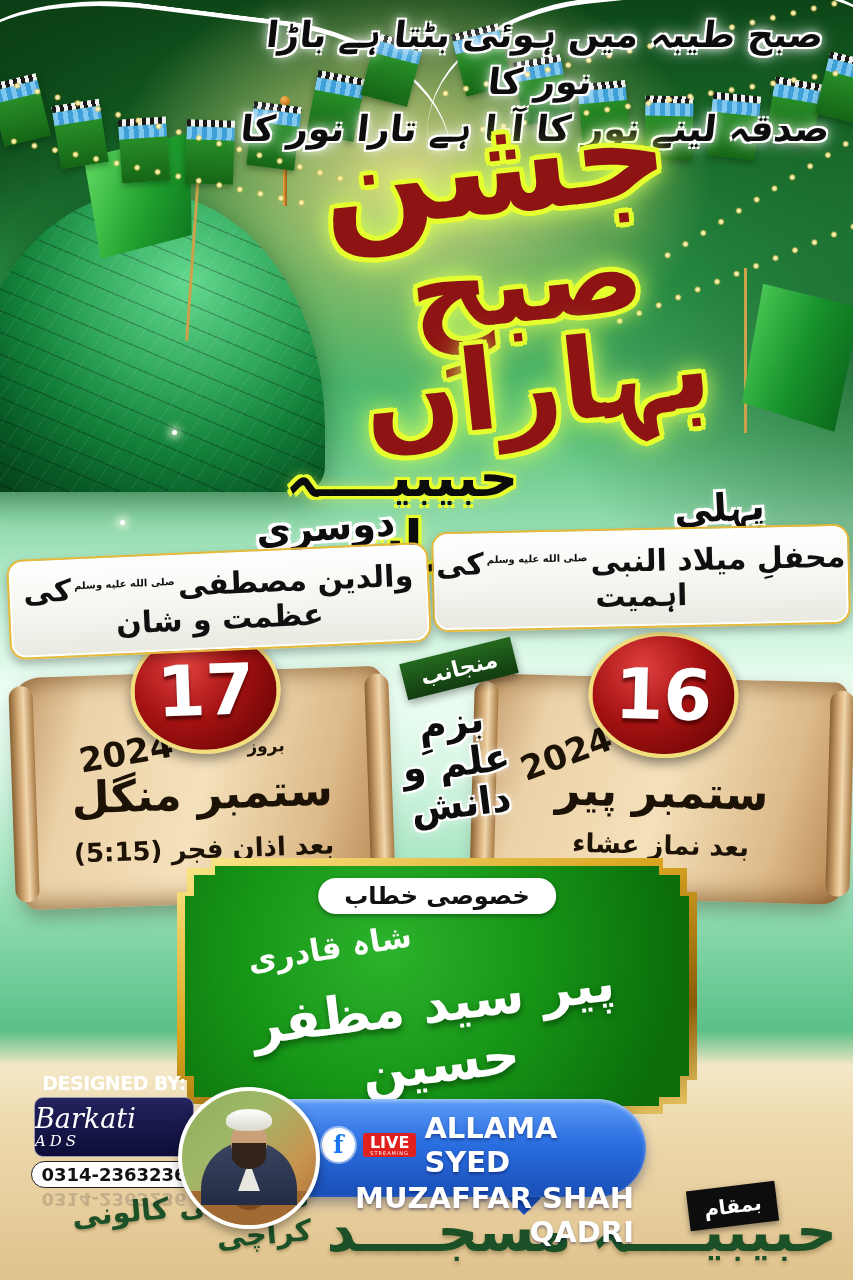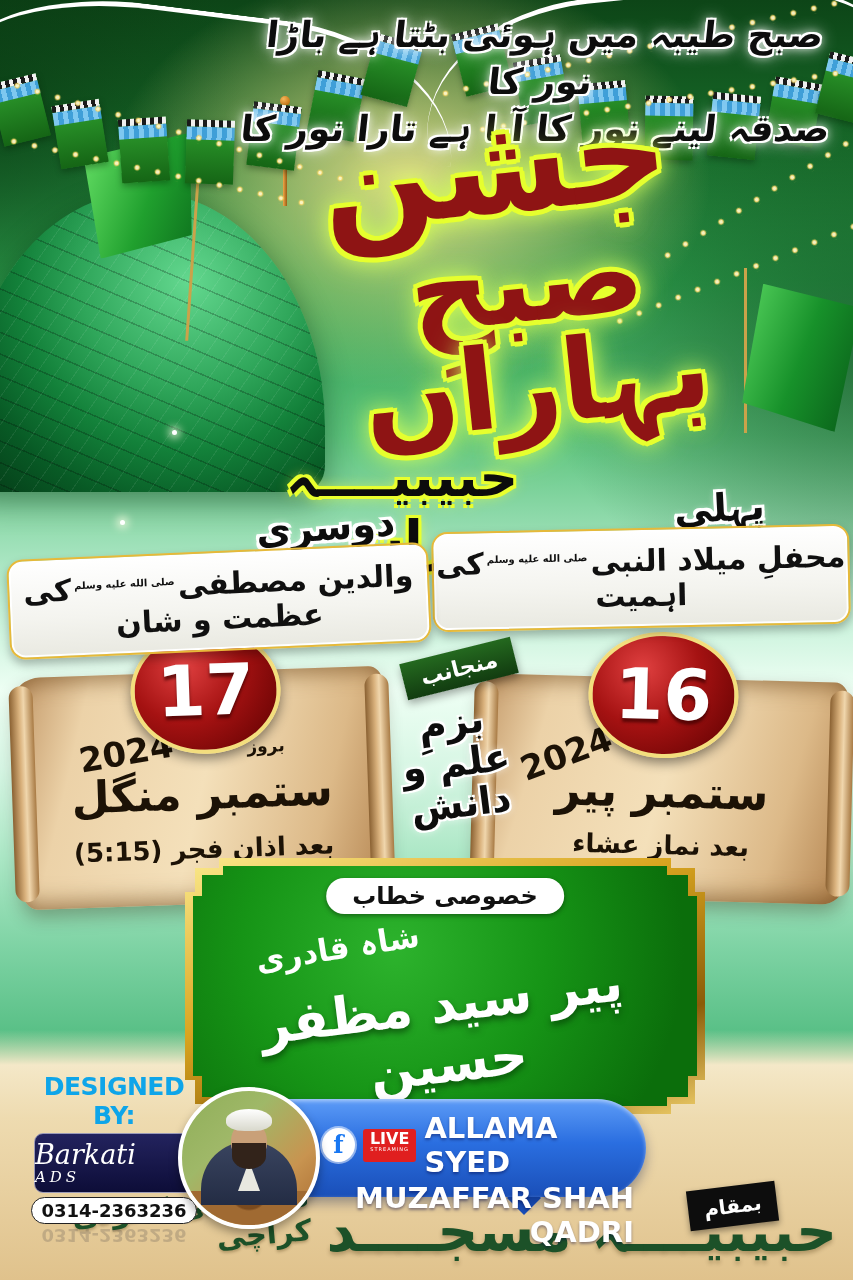--- a/index.html
+++ b/index.html
@@ -116,21 +116,21 @@
     font-size:26px;font-weight:bold;color:#1c1206;}
   .scroll17 .scr-time{top:162px;}
   
   .org-tag{position:absolute;left:402px;top:650px;z-index:5;transform:rotate(-14deg);
     background:linear-gradient(180deg,#24691f,#123c10);color:#fff;font-size:22px;font-weight:bold;
     padding:6px 18px;box-shadow:0 4px 8px rgba(0,0,0,.35);}
   .org-name{position:absolute;left:376px;top:702px;width:160px;z-index:5;text-align:center;
     transform:rotate(-7deg);font-size:38px;font-weight:bold;color:#0d0d0d;line-height:1.08;
     text-shadow:-2px -2px 0 #fff,2px -2px 0 #fff,-2px 2px 0 #fff,2px 2px 0 #fff,0 0 10px #fff;}
   
-  .gbanner-out{position:absolute;left:185px;top:858px;width:520px;height:256px;z-index:5;
+  .gbanner-out{position:absolute;left:177px;top:858px;width:520px;height:256px;z-index:5;
     background:linear-gradient(160deg,#fbe98c,#d9a520 40%,#8a5c08 75%,#f0cf6a);
     clip-path:polygon(0 34px,10px 34px,10px 10px,34px 10px,34px 0,
       calc(100% - 34px) 0,calc(100% - 34px) 10px,calc(100% - 10px) 10px,calc(100% - 10px) 34px,100% 34px,
       100% calc(100% - 34px),calc(100% - 10px) calc(100% - 34px),calc(100% - 10px) calc(100% - 10px),
       calc(100% - 34px) calc(100% - 10px),calc(100% - 34px) 100%,34px 100%,34px calc(100% - 10px),
       10px calc(100% - 10px),10px calc(100% - 34px),0 calc(100% - 34px));
     filter:drop-shadow(0 6px 10px rgba(0,30,0,.4));}
   .gbanner-in{position:absolute;inset:8px;
     background:radial-gradient(circle at 40% 35%,#2db32d,#169416 45%,#0b6e0b 85%);
     clip-path:polygon(0 30px,9px 30px,9px 9px,30px 9px,30px 0,
@@ -140,41 +140,41 @@
       9px calc(100% - 9px),9px calc(100% - 30px),0 calc(100% - 30px));}
   .speech-pill{position:absolute;left:50%;top:12px;transform:translateX(-50%);
     background:#fff;border-radius:22px;padding:4px 26px;font-size:24px;font-weight:bold;color:#111;
     box-shadow:0 2px 5px rgba(0,0,0,.4);white-space:nowrap;}
   .speech-hon{position:absolute;right:58px;top:52px;font-size:26px;font-weight:bold;color:#fff;}
   .speech-suffix{position:absolute;left:62px;top:64px;font-size:31px;font-weight:bold;color:#fff;transform:rotate(-9deg);}
   .speech-name{position:absolute;left:0;right:0;top:108px;text-align:center;transform:rotate(-7deg);
     font-size:52px;font-weight:bold;color:#fff;text-shadow:0 4px 6px rgba(0,40,0,.55);}
   
   .designer{position:absolute;left:24px;top:1072px;width:180px;z-index:6;text-align:center;}
-  .designer .head{font-size:25px;font-weight:bold;color:#0ea5e9;letter-spacing:-.5px;}
+  .designer .head{font-size:19px;font-weight:bold;color:#ffffff;letter-spacing:-.5px;}
   .designer .navy{margin:3px auto 0;width:158px;height:58px;border-radius:9px;border:1px solid #9a9ab8;
     background:linear-gradient(180deg,#23235e,#0d0d38);color:#fff;display:flex;flex-direction:column;
     align-items:flex-start;justify-content:center;}
   .designer .brand{font-family:"DejaVu Serif",serif;font-style:italic;font-size:27px;line-height:1;}
   .designer .brand-sub{font-family:"DejaVu Serif",serif;font-style:italic;font-size:15px;letter-spacing:4px;}
   .designer .phone{margin:4px auto 0;width:164px;background:#fff;border:1px solid #222;border-radius:14px;
     font-size:18px;font-weight:bold;color:#111;padding:2px 0;}
   .designer .phone-reflect{margin:1px auto 0;width:164px;font-size:18px;font-weight:bold;color:#223;
     transform:scaleY(-1);opacity:.18;filter:blur(.5px);}
   
   .bluebanner{position:absolute;left:204px;top:1099px;width:442px;height:98px;z-index:7;border-radius:49px;
     background:linear-gradient(180deg,#5d9cf7,#2a6ee0 45%,#1a4fb8);
     box-shadow:0 6px 12px rgba(0,20,80,.35), inset 0 2px 4px rgba(255,255,255,.5);}
   .banner-tail{position:absolute;left:512px;top:1186px;width:24px;height:24px;background:#1a4fb8;
     transform:rotate(45deg);z-index:6;}
   .fbrow{display:flex;align-items:center;gap:8px;margin:12px 0 0 118px;}
   .fb-circle{width:34px;height:34px;border-radius:50%;background:#fff;display:flex;align-items:center;
     justify-content:center;box-shadow:0 0 0 2px rgba(255,255,255,.5);}
   .fb-f{color:#1877f2;font-weight:bold;font-size:24px;font-family:"DejaVu Serif",serif;line-height:1;}
-  .live-badge{background:#e01f1f;border-radius:3px;padding:2px 7px 10px;display:flex;flex-direction:column;
+  .live-badge{background:#e01f1f;border-radius:3px;padding:2px 7px 1px;display:flex;flex-direction:column;
     align-items:center;line-height:1;}
   .live-word{color:#fff;font-weight:bold;font-size:16px;}
   .streaming-word{color:#fff;font-size:5px;letter-spacing:1px;}
   .live-line1{color:#fff;font-weight:bold;font-size:29px;text-shadow:0 2px 3px rgba(0,0,60,.4);}
   .live-line2{color:#fff;font-weight:bold;font-size:29px;text-align:right;margin:2px 0 0 100px;width:330px;
     text-shadow:0 2px 3px rgba(0,0,60,.4);}
   
   .photo{position:absolute;left:178px;top:1087px;width:134px;height:134px;border-radius:50%;z-index:8;
     border:4px solid #fff;overflow:hidden;box-shadow:0 5px 10px rgba(0,0,0,.35);
     background:linear-gradient(135deg,#8fae58 0%,#9fb868 35%,#c89450 70%,#a86a30 100%);}

